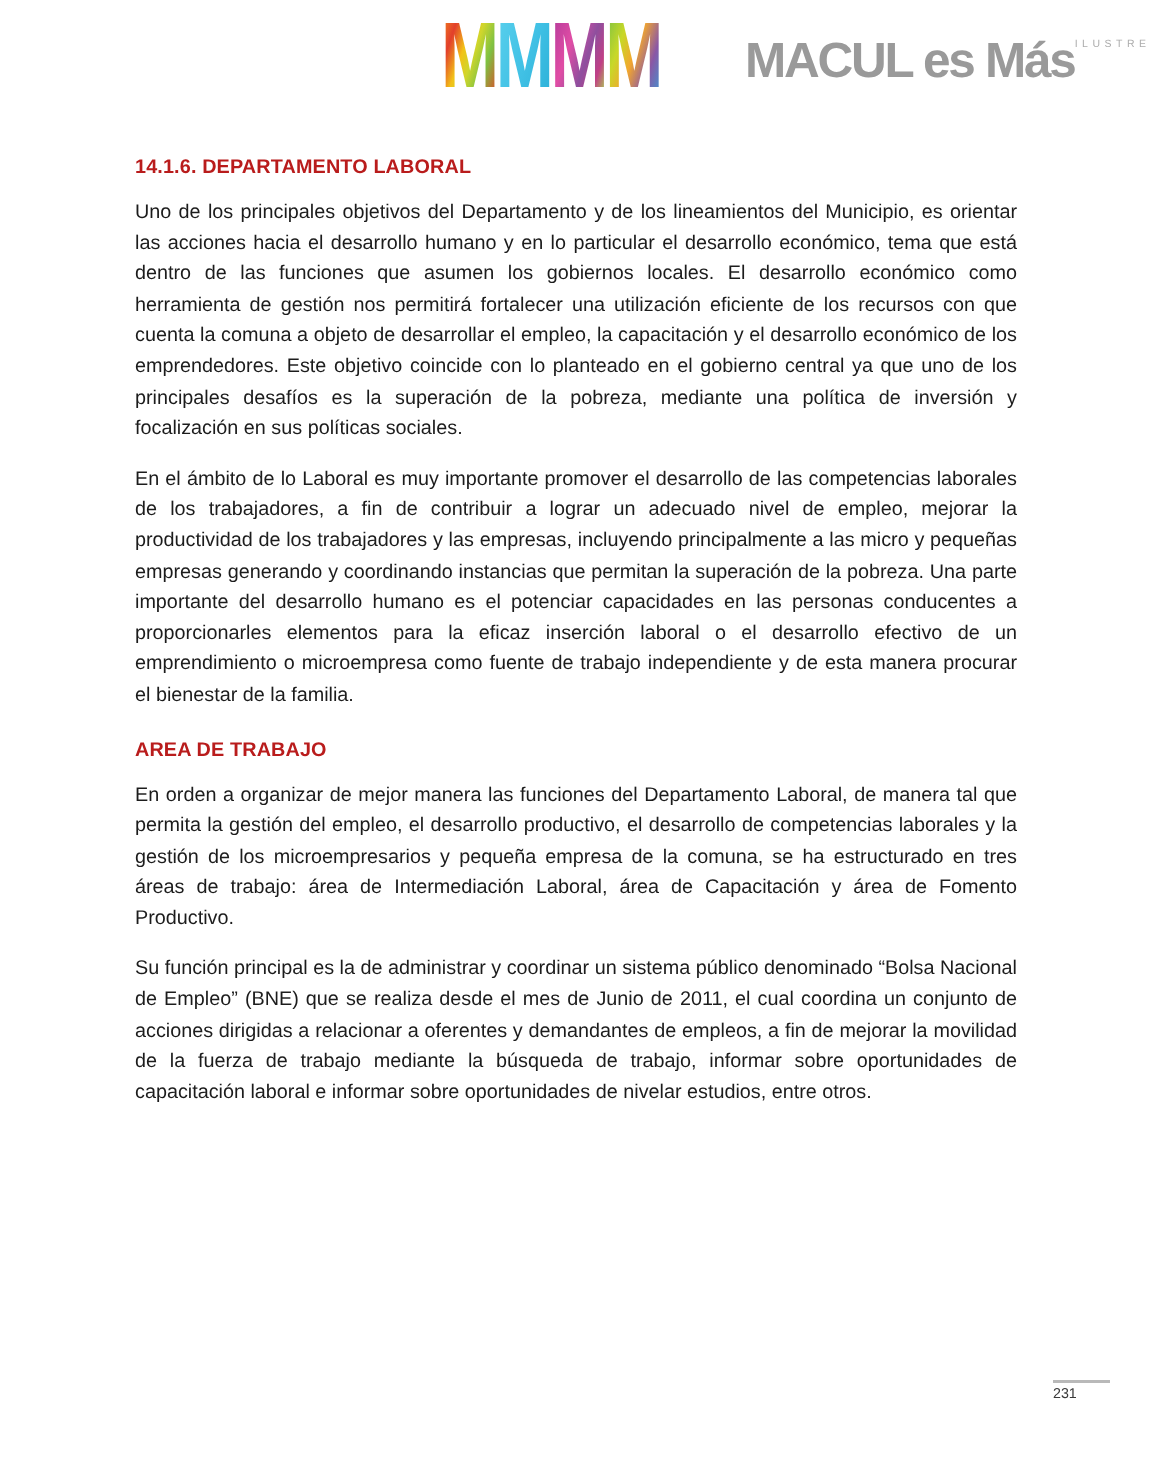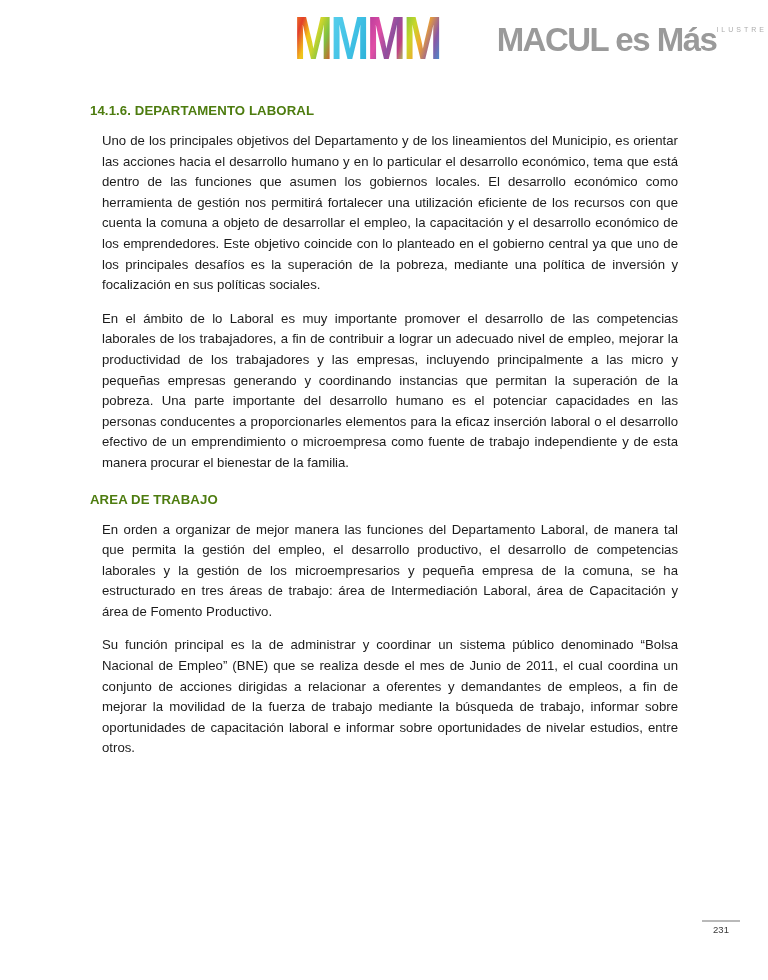--- a/index.html
+++ b/index.html
@@ -50,39 +50,38 @@
 
   
   .content {
     position: absolute; left: 90px; top: 103px; width: 588px;
     color: #1c1c1c;
     font-size: 13.2px;
     line-height: 20.6px;
   }
   .content h2 {
     font-size: 13.2px; font-weight: 700;
-    color: #4d7c0f;
+    color: #b91c1c;
     margin: 0 0 12px 0;
     line-height: 16px;
     letter-spacing: 0.1px;
   }
   .content p {
-    margin: 0 0 13px 12px;
+    margin: 0 0 13px 0;
     text-align: justify;
   }
   .space-before { margin-top: 18px !important; }
 
   
   .footer-rule {
     position: absolute; left: 702px; top: 920px;
     width: 38px; height: 2px; background: #b9b9b9;
   }
   .page-number {
     position: absolute; left: 702px; top: 924px; width: 38px;
-    text-align: center;
     font-size: 9.5px; color: #3a3a3a;
   }
 </style>
 </head>
 <body>
 
 <div class="page">
 
   <div class="logo">
     <div class="m-group">

